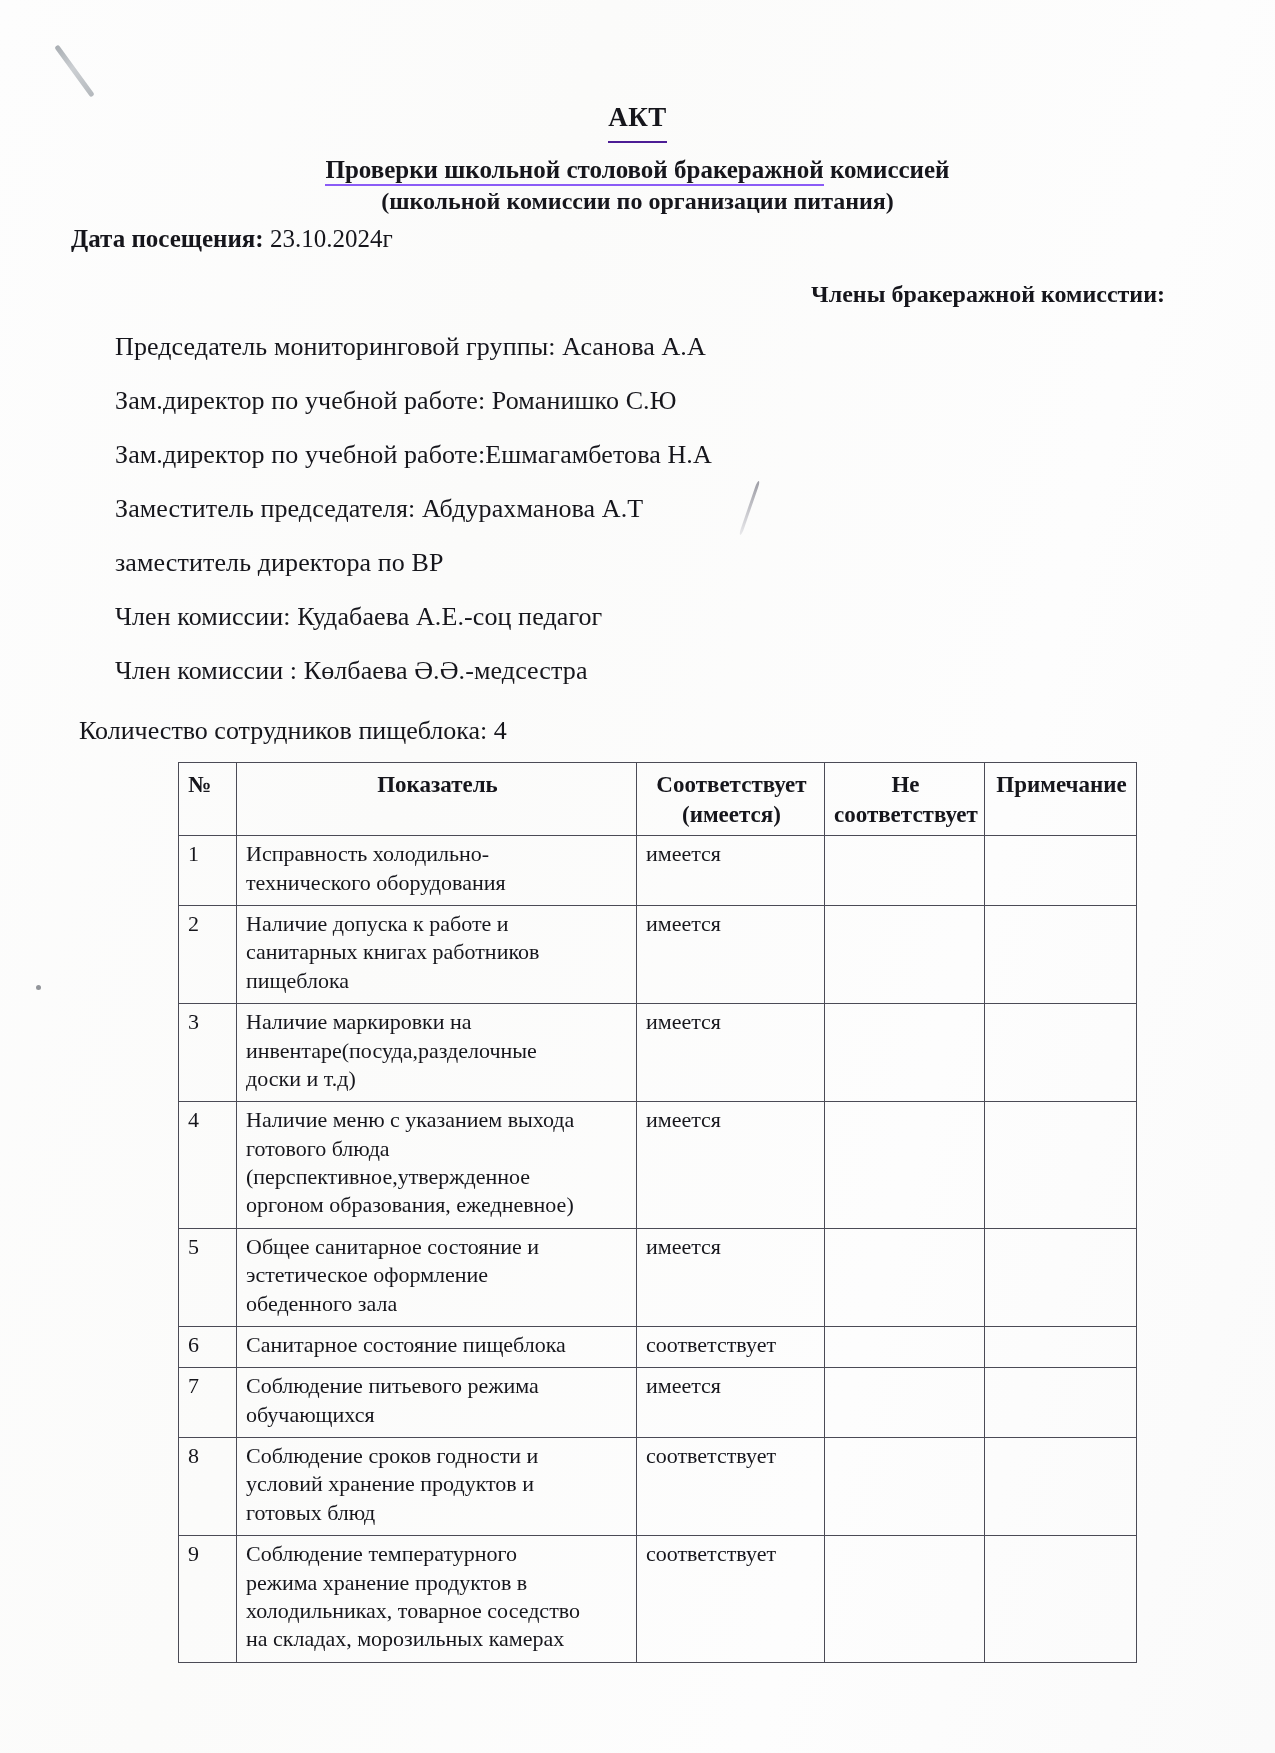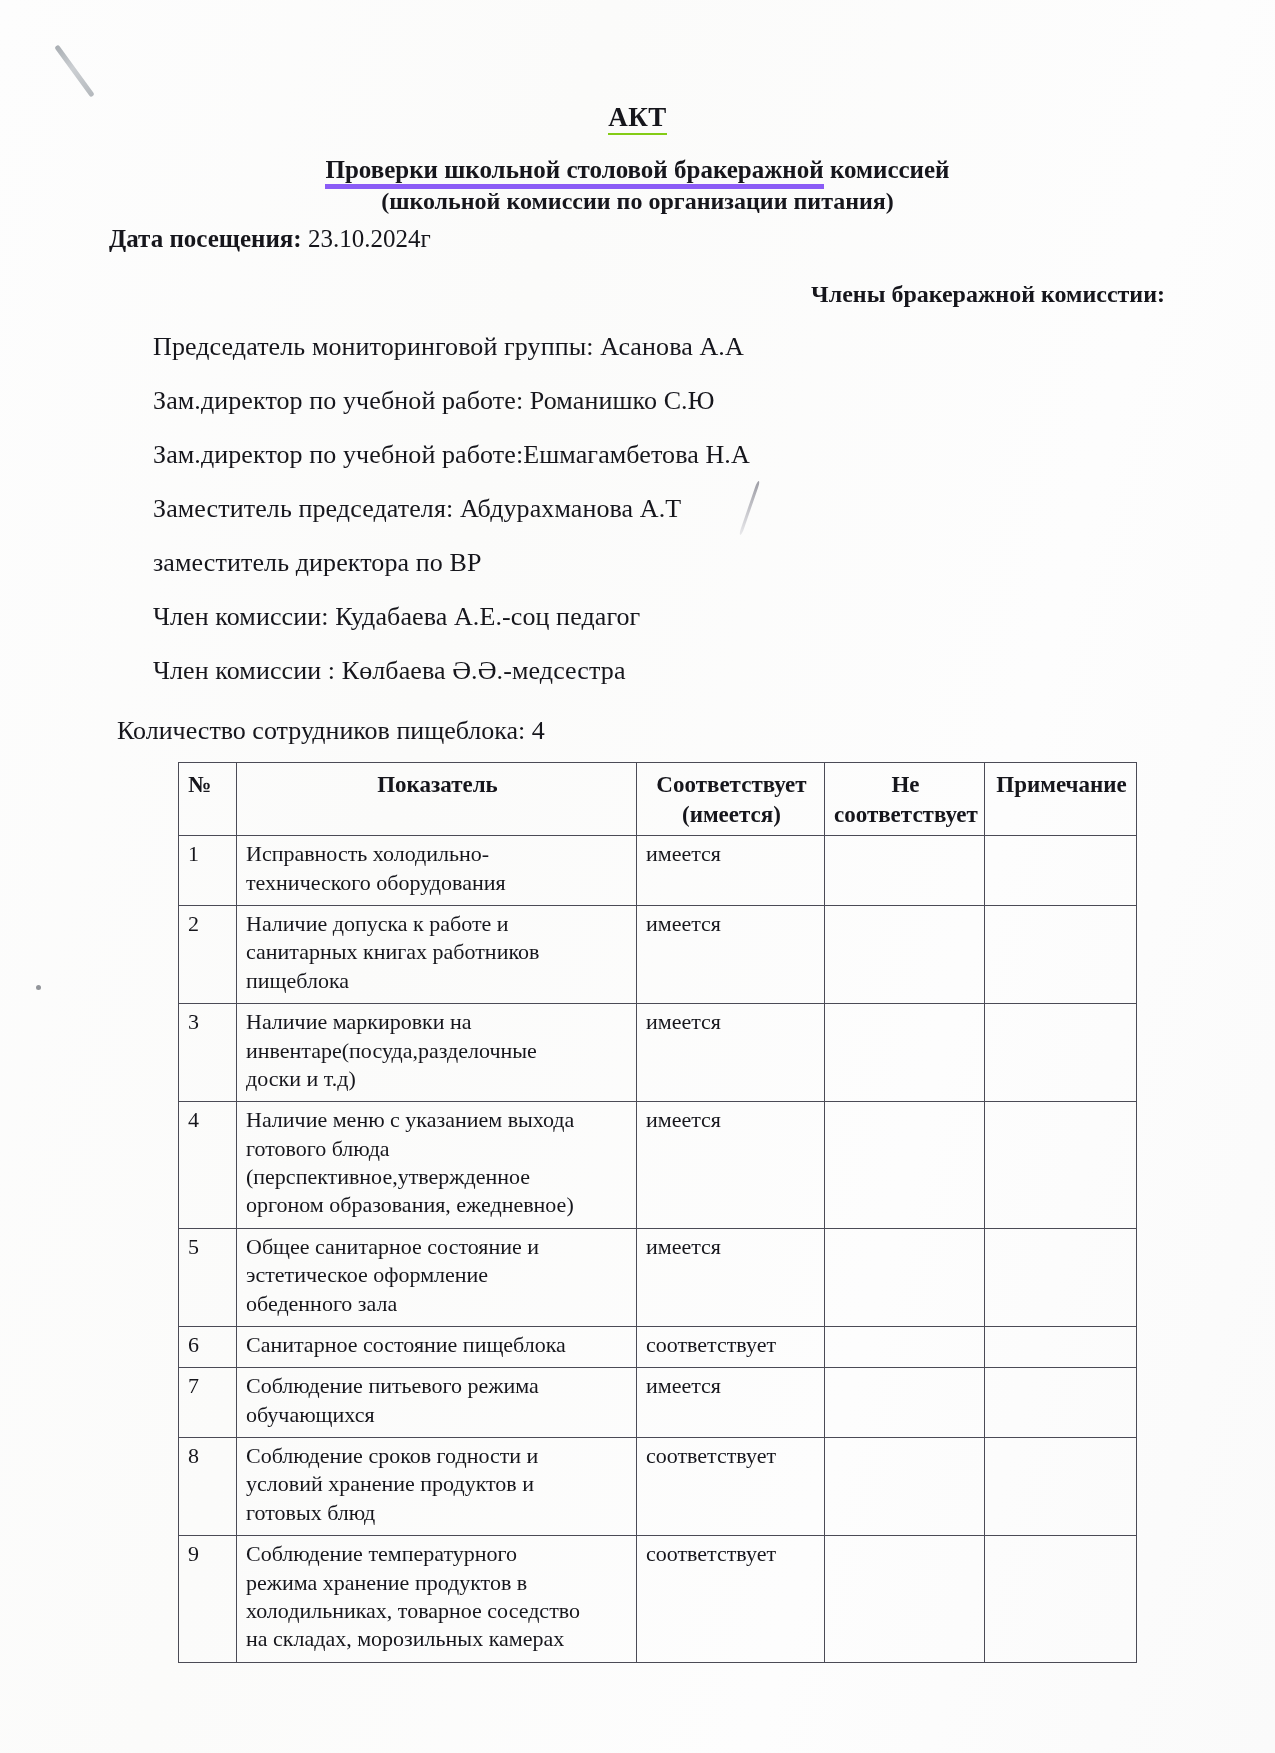--- a/index.html
+++ b/index.html
@@ -66,44 +66,44 @@
 
   
   .title-act {
     text-align: center;
     font-weight: bold;
     font-size: 27px;
     letter-spacing: .5px;
     margin-top: 102px;
   }
   .title-act span {
-    border-bottom: 2px solid #84cc16;
-    padding-bottom: 1px;
+    border-bottom: 2px solid #4c1d95;
+    padding-bottom: 9px;
   }
 
   .title-sub1 {
     text-align: center;
     font-weight: bold;
     font-size: 25px;
     margin-top: 23px;
   }
   .title-sub1 .ul {
-    border-bottom: 5px solid #8b5cf6;
+    border-bottom: 2px solid #8b5cf6;
     padding-bottom: 1px;
   }
   .title-sub2 {
     text-align: center;
     font-weight: bold;
     font-size: 24px;
     margin-top: 4px;
   }
 
   
   .lines {
-    padding-left: 109px;
+    padding-left: 71px;
     padding-right: 110px;
   }
   .line-date {
     font-size: 25px;
     margin-top: 10px;
   }
   .line-date b { font-weight: bold; }
 
   .line-members-title {
     font-size: 24px;

